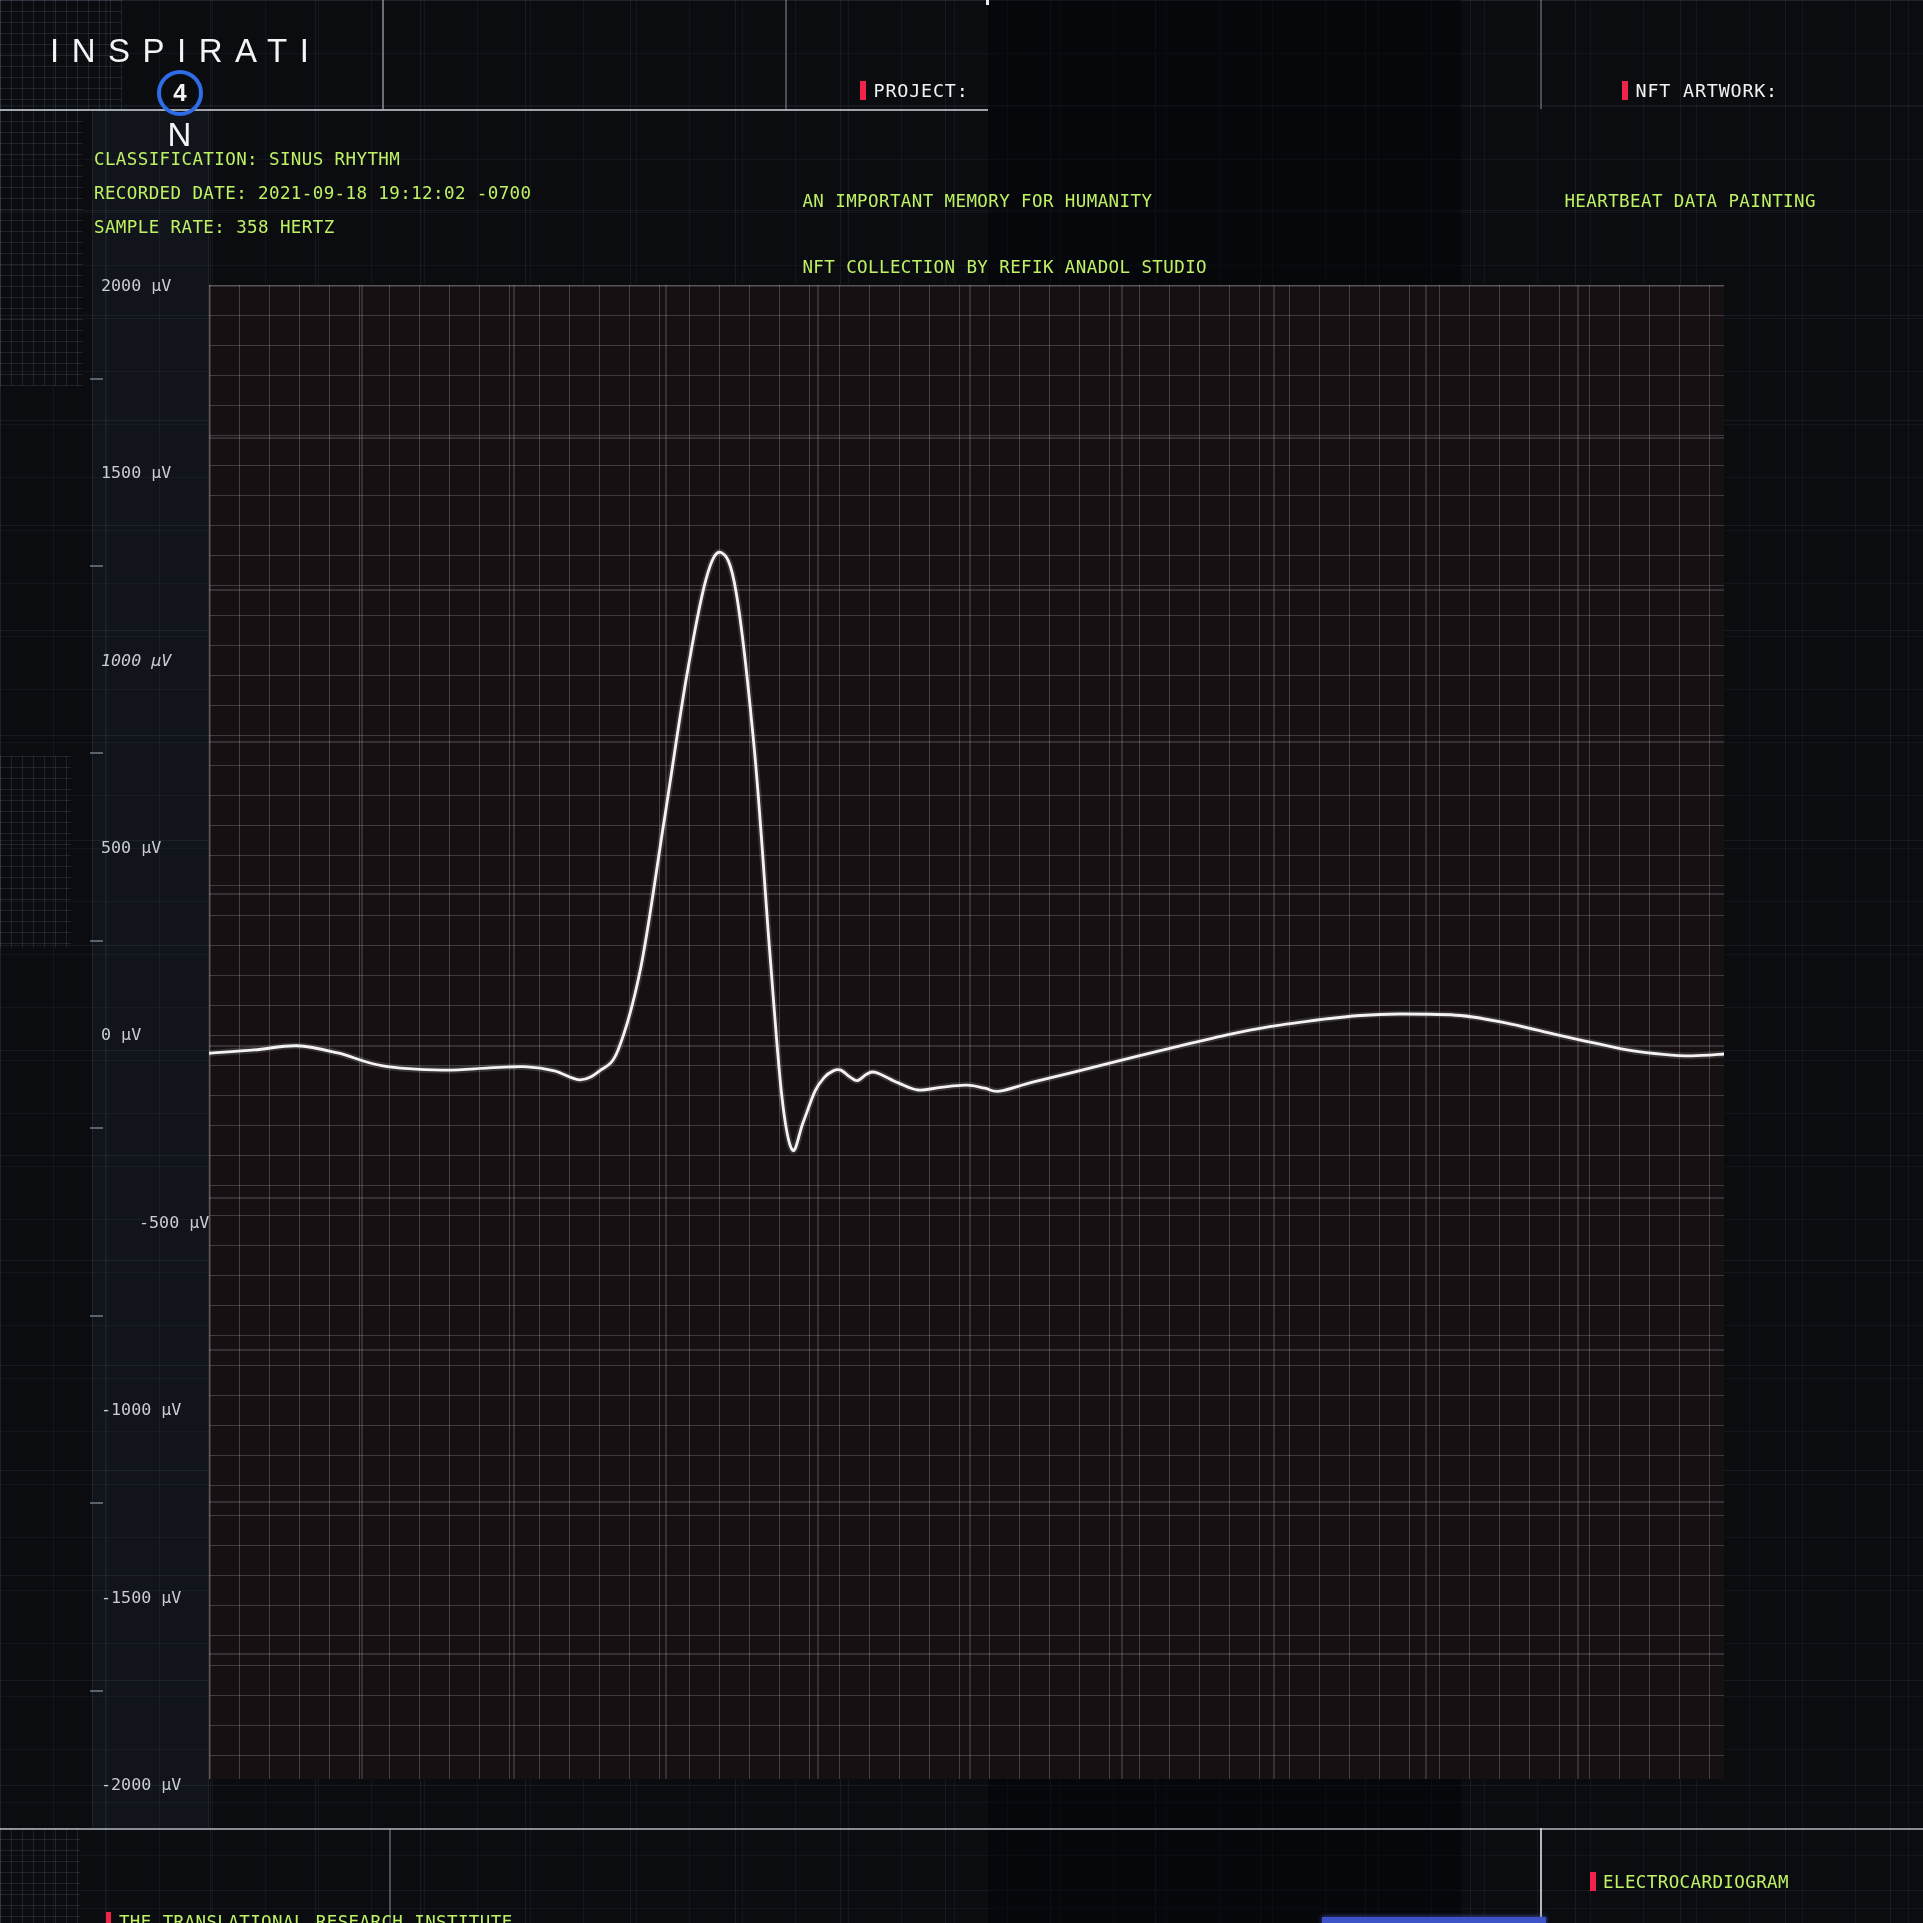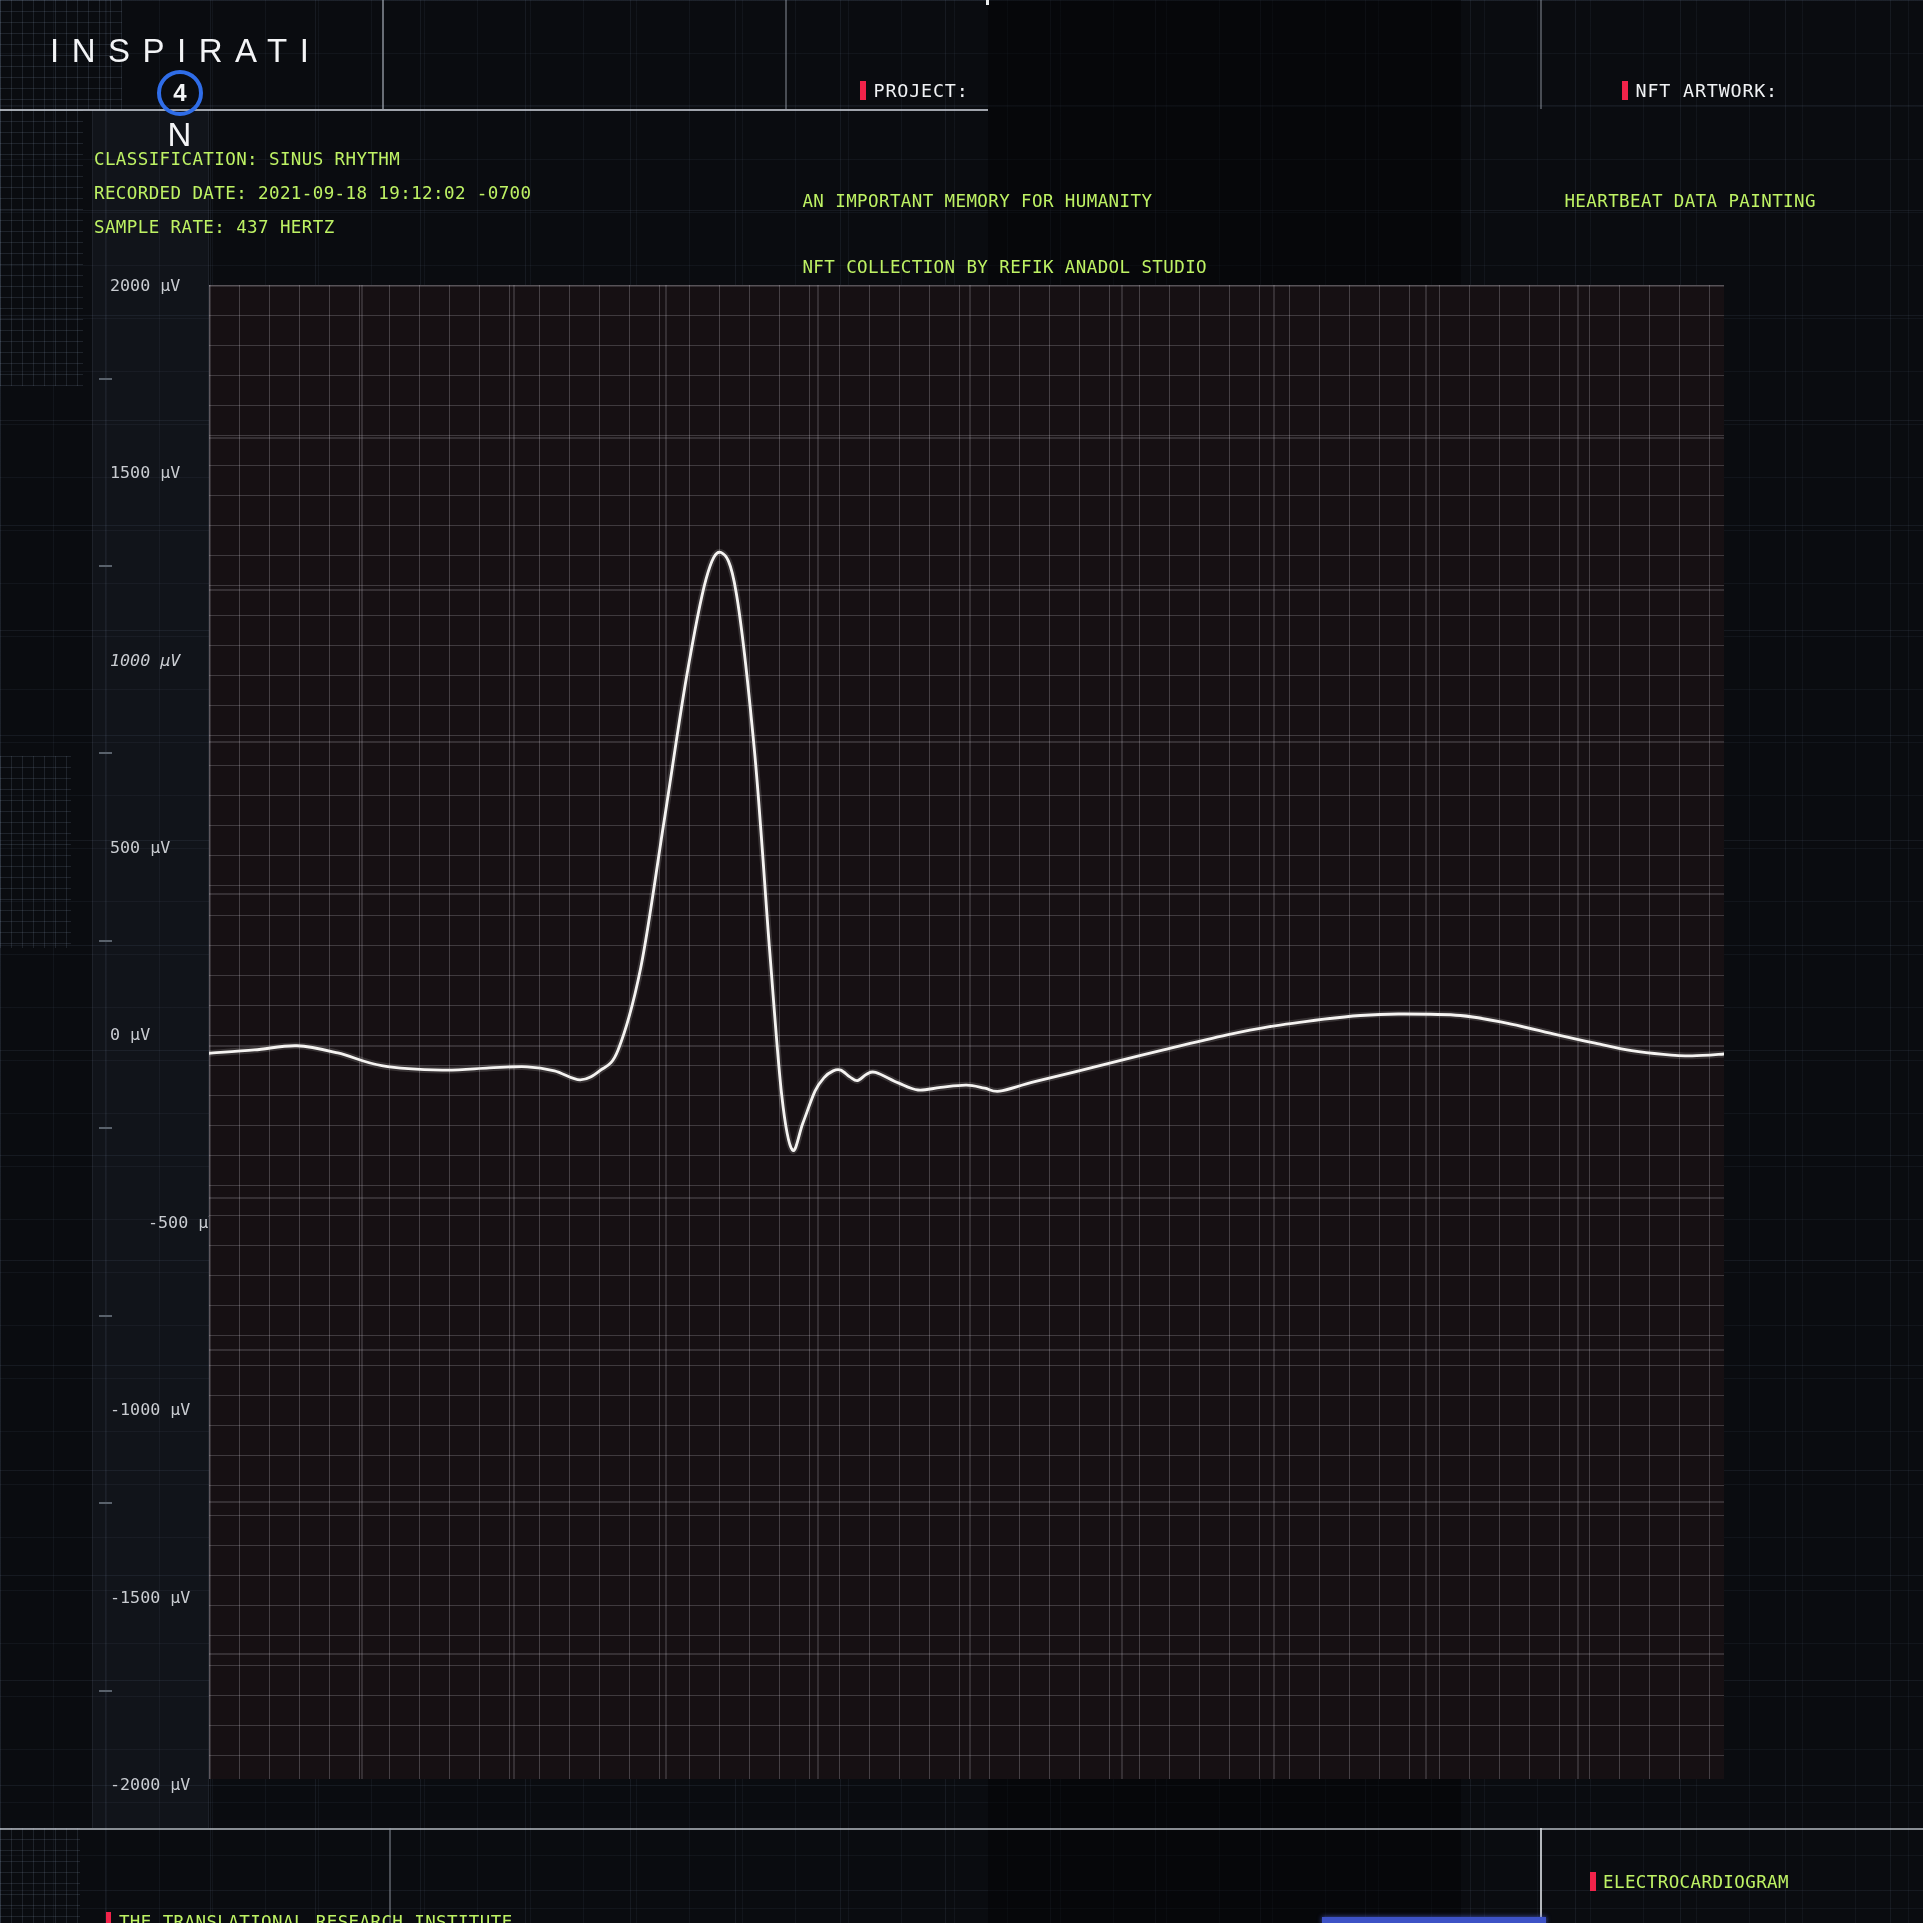--- a/index.html
+++ b/index.html
@@ -83,24 +83,24 @@
   <div class="abs mono-lg" style="left:1551px;top:16.7px;">
     <div>
       <span class="marker" style="background:#F2234A;"></span><span style="color:#f0f2f4;">NFT ARTWORK:</span>
     </div>
     <div class="mono" style="margin:27.6px 0 0 13.4px;">HEARTBEAT DATA PAINTING</div>
   </div>
 
   <div class="abs" style="left:94px;top:149px;">
     <div class="mono">CLASSIFICATION: SINUS RHYTHM</div>
     <div class="mono" style="margin-top:14px;">RECORDED DATE: 2021-09-18 19:12:02 -0700</div>
-    <div class="mono" style="margin-top:14px;">SAMPLE RATE: 437 HERTZ</div>
+    <div class="mono" style="margin-top:14px;">SAMPLE RATE: 358 HERTZ</div>
   </div>
 
-  <div id="yaxis" class="abs" style="left:16px;top:0;width:205px;height:1924px;">
+  <div id="yaxis" class="abs" style="left:7px;top:0;width:205px;height:1924px;">
       <div class="axis-label abs" style="left: 94px; top: 285px;">2000 µV</div>
       <div class="axis-label abs" style="left: 94px; top: 472px;">1500 µV</div>
       <div class="axis-label abs" style="left: 94px; top: 660px; font-style: italic;">1000 µV</div>
       <div class="axis-label abs" style="left: 94px; top: 847px;">500 µV</div>
       <div class="axis-label abs" style="left: 94px; top: 1034px;">0 µV</div>
       <div class="axis-label abs" style="left: 94px; top: 1222px; padding-left: 38px;">-500 µV</div>
       <div class="axis-label abs" style="left: 94px; top: 1409px;">-1000 µV</div>
       <div class="axis-label abs" style="left: 94px; top: 1597px;">-1500 µV</div>
       <div class="axis-label abs" style="left: 94px; top: 1784px;">-2000 µV</div>
       <div class="tick-dash" style="left: 83px; top: 378px;"></div>

